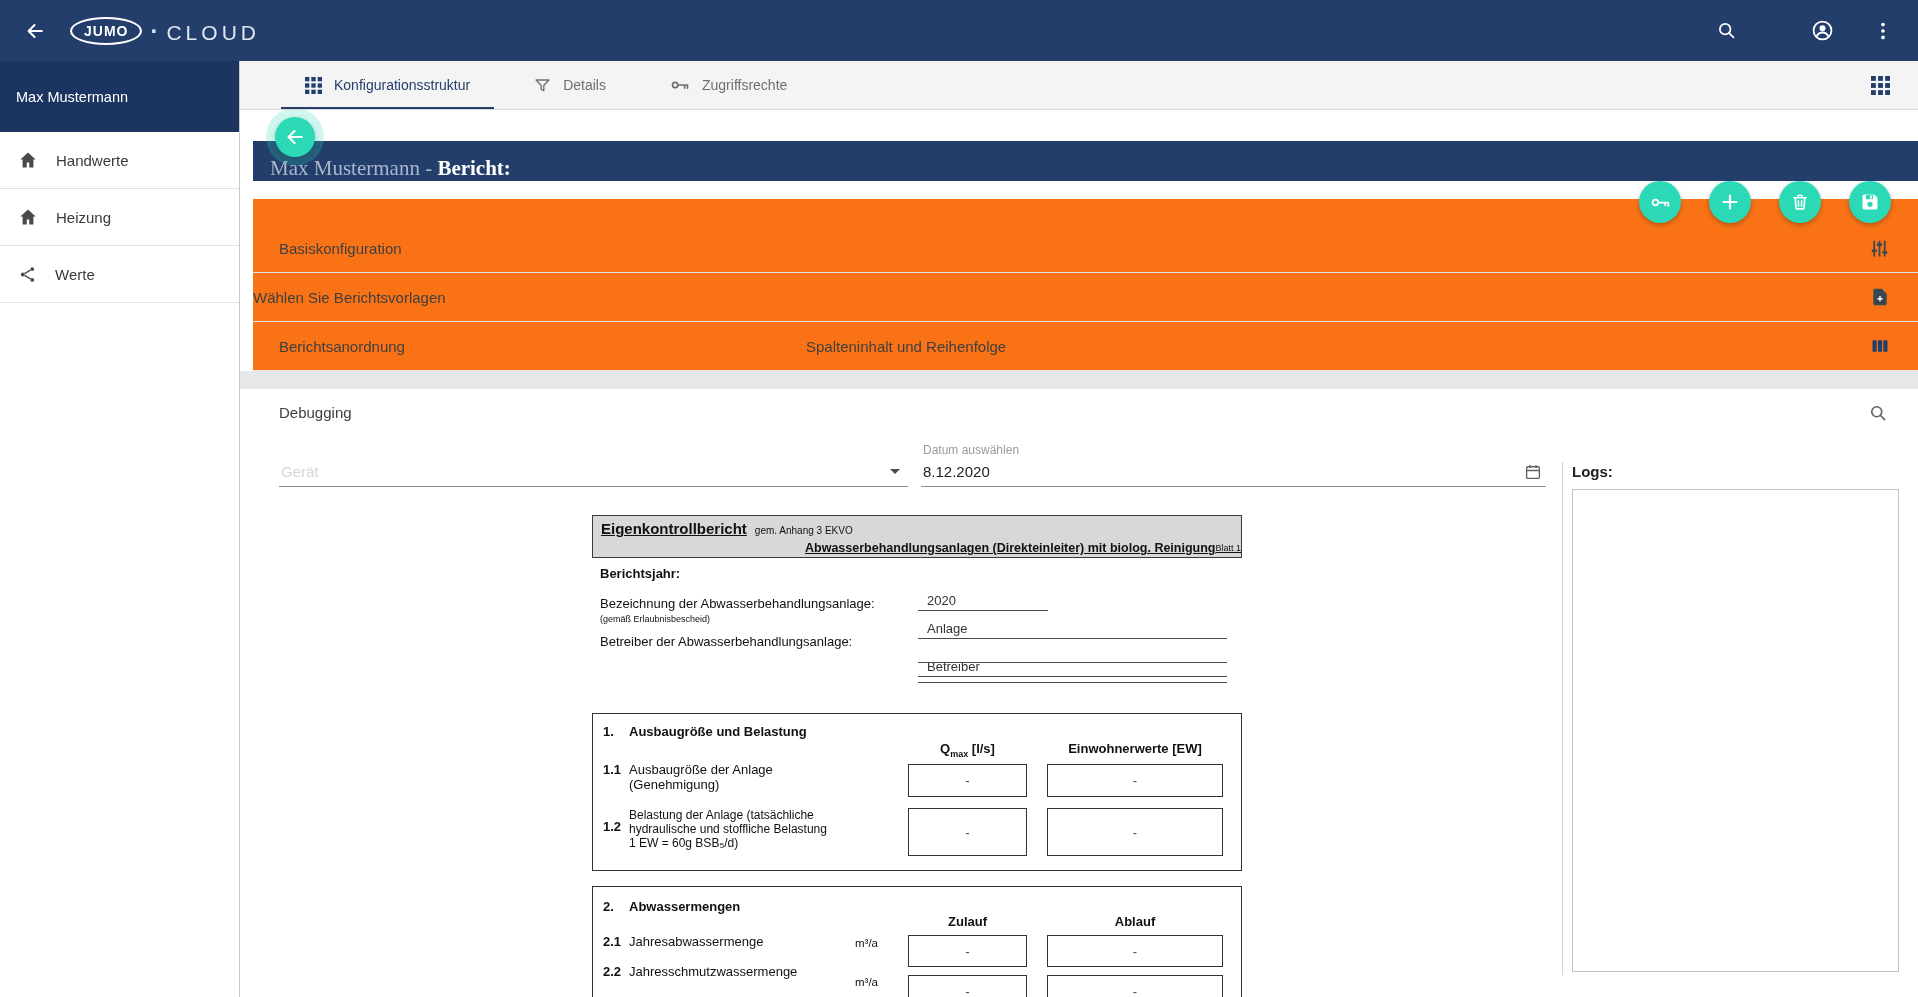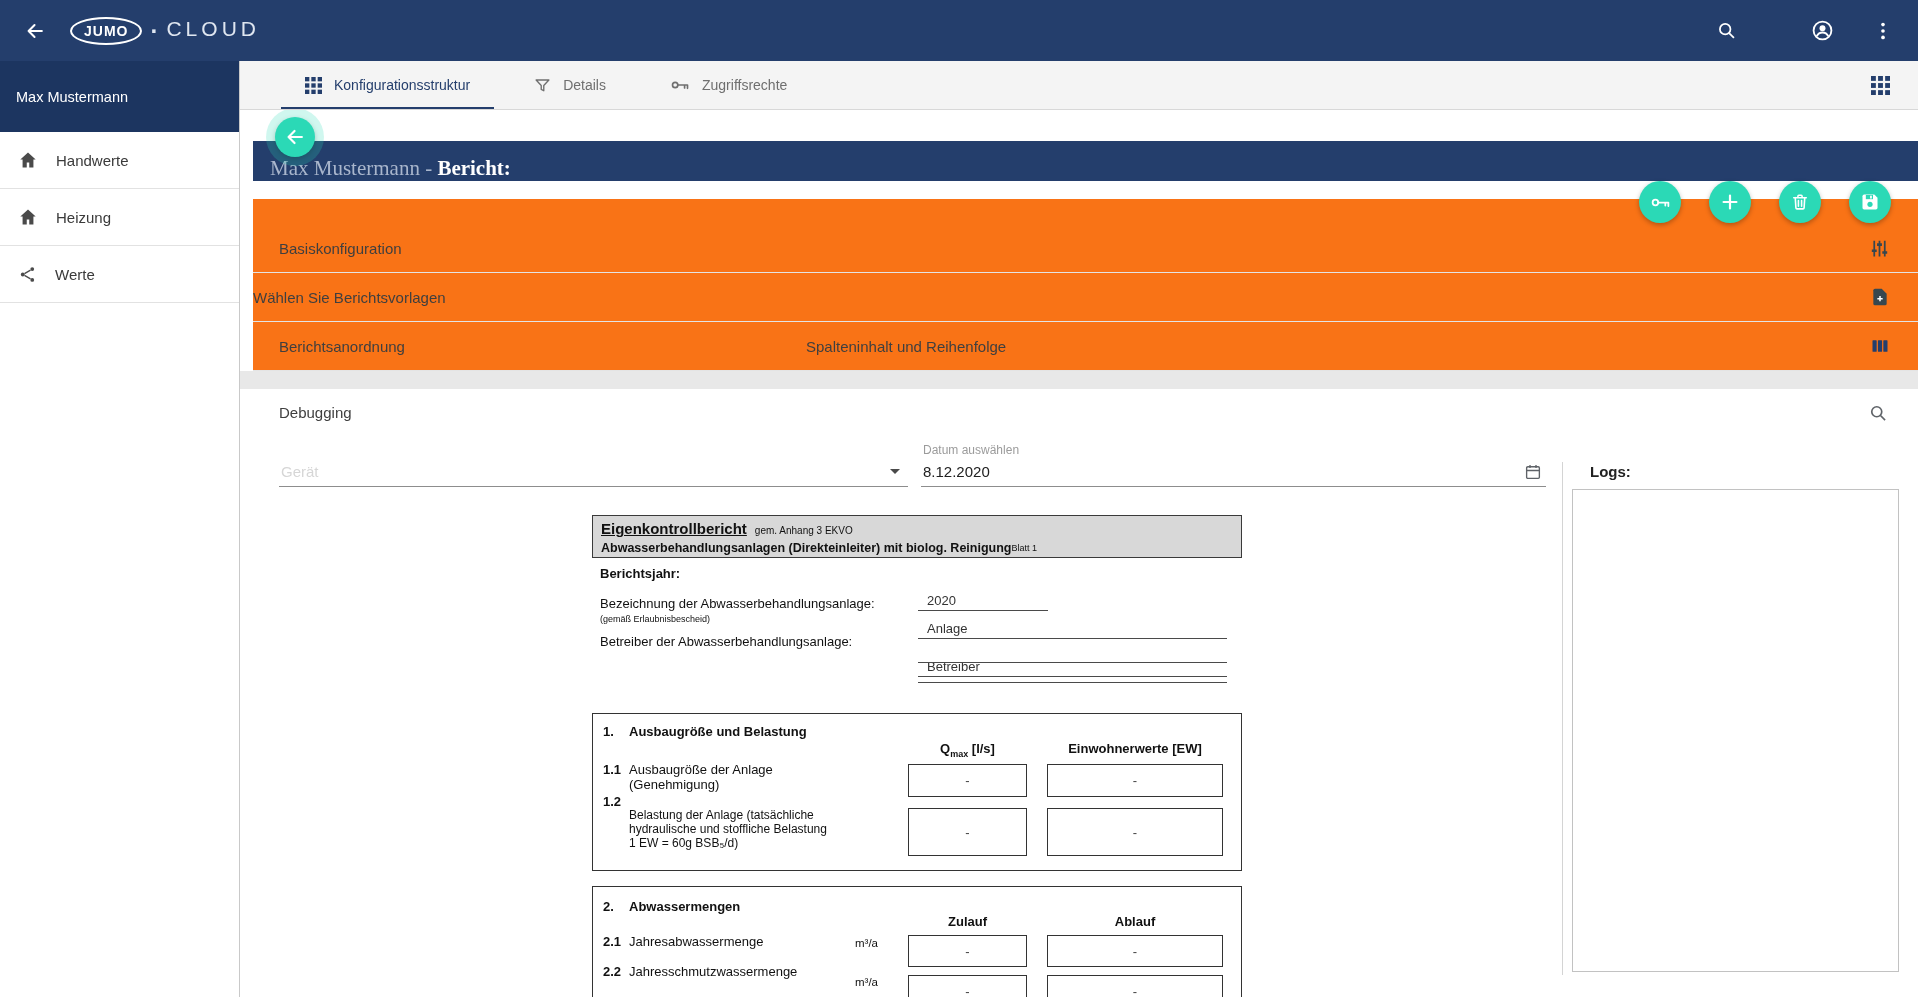--- a/index.html
+++ b/index.html
@@ -3,21 +3,21 @@
 <meta charset="utf-8">
 <style>
   * { box-sizing: border-box; margin: 0; padding: 0; }
   body { margin:0; background:#fff; font-family:"Liberation Sans", sans-serif; }
   .app { position:relative; width:1918px; height:997px; overflow:hidden; background:#fff; }
 
   
   .topbar { position:absolute; top:0; left:0; right:0; height:61px; background:#243e6c; display:flex; align-items:center; justify-content:space-between; padding:0 20px; z-index:40; }
   .topbar-left { display:flex; align-items:center; gap:20px; }
   .icon-btn { background:none; border:none; cursor:pointer; display:flex; align-items:center; justify-content:center; padding:4px; }
-  .brand { display:flex; align-items:flex-start; }
+  .brand { display:flex; align-items:flex-end; }
   .logo-oval { border:2.5px solid #fff; border-radius:50%; color:#fff; font-weight:bold; font-size:14px; letter-spacing:1px; padding:4px 12px; display:inline-flex; align-items:center; justify-content:center; }
   .brand-sep { color:#dfe6f0; font-size:24px; font-weight:bold; margin:0 8px; }
   .brand-cloud { color:#dfe6f0; font-size:21px; letter-spacing:4px; }
   .topbar-right { display:flex; align-items:center; }
   .topbar-right .icon-btn.search-m { margin-right:66px; }
   .topbar-right .icon-btn.account-m { margin-right:30px; }
 
   
   .sidebar { position:absolute; top:61px; left:0; bottom:0; width:240px; background:#fff; border-right:1px solid #c9c9c9; z-index:30; }
   .sidebar-user { height:71px; background:#1c3560; color:#fff; display:flex; align-items:center; padding:0 16px; font-size:14.5px; }
@@ -62,30 +62,30 @@
   .select-field { position:absolute; left:26px; top:58px; width:629px; height:40px; border-bottom:1px solid #8d8d8d; cursor:pointer; }
   .select-placeholder { position:absolute; left:2px; bottom:6px; font-size:15px; color:#d6d6d6; }
   .caret { position:absolute; right:8px; bottom:12px; width:0; height:0; border-left:5px solid transparent; border-right:5px solid transparent; border-top:5.5px solid #4a4a4a; }
 
   .date-field { position:absolute; left:668px; top:45px; width:625px; height:53px; border-bottom:1px solid #8d8d8d; cursor:pointer; }
   .date-label { position:absolute; left:2px; top:9px; font-size:12px; color:#9b9b9b; }
   .date-value { position:absolute; left:2px; bottom:6px; font-size:15px; color:#212121; }
   .date-cal { position:absolute; right:4px; bottom:5px; background:none; border:none; cursor:pointer; }
 
   .vdivider { position:absolute; left:1309px; top:73px; height:513px; width:1px; background:#d4d4d4; }
-  .logs-label { position:absolute; left:1319px; top:74px; font-size:15px; font-weight:bold; color:#222;margin-left:18px; }
+  .logs-label { position:absolute; left:1319px; top:74px; font-size:15px; font-weight:bold; color:#222; }
   .logs-box { position:absolute; left:1319px; top:100px; width:327px; height:483px; border:1px solid #c2c2c2; background:#fff; }
 
   
   .report { position:absolute; left:339px; top:126px; width:650px; color:#111; }
   .r-header { height:43px; border:1px solid #3a3a3a; background:#d8d8d8; padding:3px 0 2px 8px; }
   .r-h-line1 { line-height:20px; }
   .r-title { font-size:15px; font-weight:bold; text-decoration:underline; }
   .r-title-note { font-size:10px; margin-left:8px; }
-  .r-h-line2 { display:flex; justify-content:flex-start; align-items:flex-end; line-height:15px; }
+  .r-h-line2 { display:flex; justify-content:flex-end; align-items:flex-end; line-height:15px;text-decoration:underline; }
   .r-subtitle { font-size:12.5px; font-weight:bold; }
   .r-sheet { font-size:9px; }
 
   .r-fields { position:relative; height:155px; font-size:13px; }
   .f-abs { position:absolute; }
   .u-line { border-bottom:1px solid #4a4a4a; }
   .f-val { padding:0 0 2px 9px; color:#333;margin-top:32px; }
 
   .r-box { position:relative; border:1px solid #333; width:100%; }
   .r-sec1 { height:158px; }
@@ -384,21 +384,21 @@
             <span class="sec-title" style="top:10px;">Ausbaugröße und Belastung</span>
             <span class="col-head" style="left:315px; width:119px; top:27px;"><span>Q</span><sub>max</sub><span> [l/s]</span></span>
             <span class="col-head" style="left:454px; width:176px; top:27px;">Einwohnerwerte [EW]</span>
 
             <span class="row-num" style="top:48px;">1.1</span>
             <span class="row-line" style="top:48px;">Ausbaugröße der Anlage</span>
             <span class="row-line" style="top:63px;">(Genehmigung)</span>
             <span class="v-box" style="left:315px; top:50px; width:119px; height:33px;">-</span>
             <span class="v-box" style="left:454px; top:50px; width:176px; height:33px;">-</span>
 
-            <span class="row-num" style="top:80px;">1.2</span>
+            <span class="row-num" style="top:105px;">1.2</span>
             <span class="row-line small" style="top:94px;">Belastung der Anlage (tatsächliche</span>
             <span class="row-line small" style="top:108px;">hydraulische und stoffliche Belastung</span>
             <span class="row-line small" style="top:122px;">1 EW = 60g BSB₅/d)</span>
             <span class="v-box" style="left:315px; top:94px; width:119px; height:48px;">-</span>
             <span class="v-box" style="left:454px; top:94px; width:176px; height:48px;">-</span>
           </div>
 
           <div class="r-box r-sec2">
             <span class="sec-num" style="top:12px;">2.</span>
             <span class="sec-title" style="top:12px;">Abwassermengen</span>

